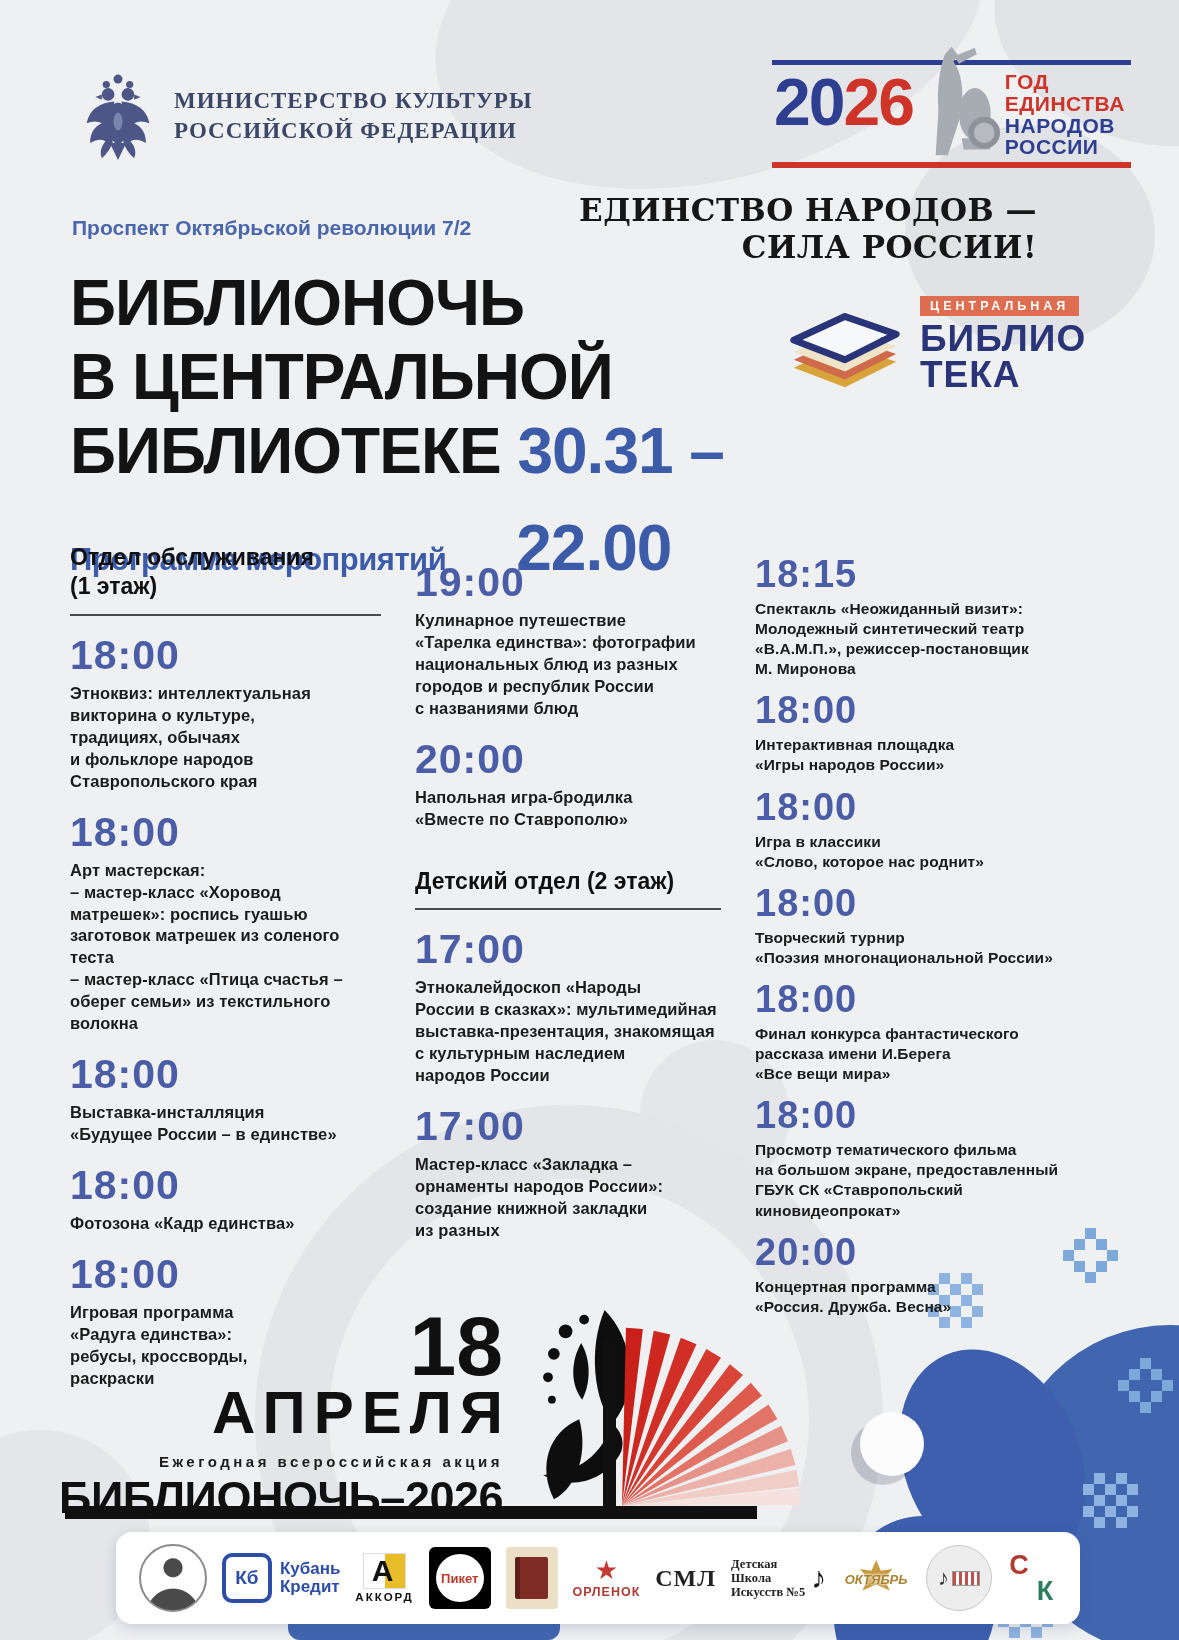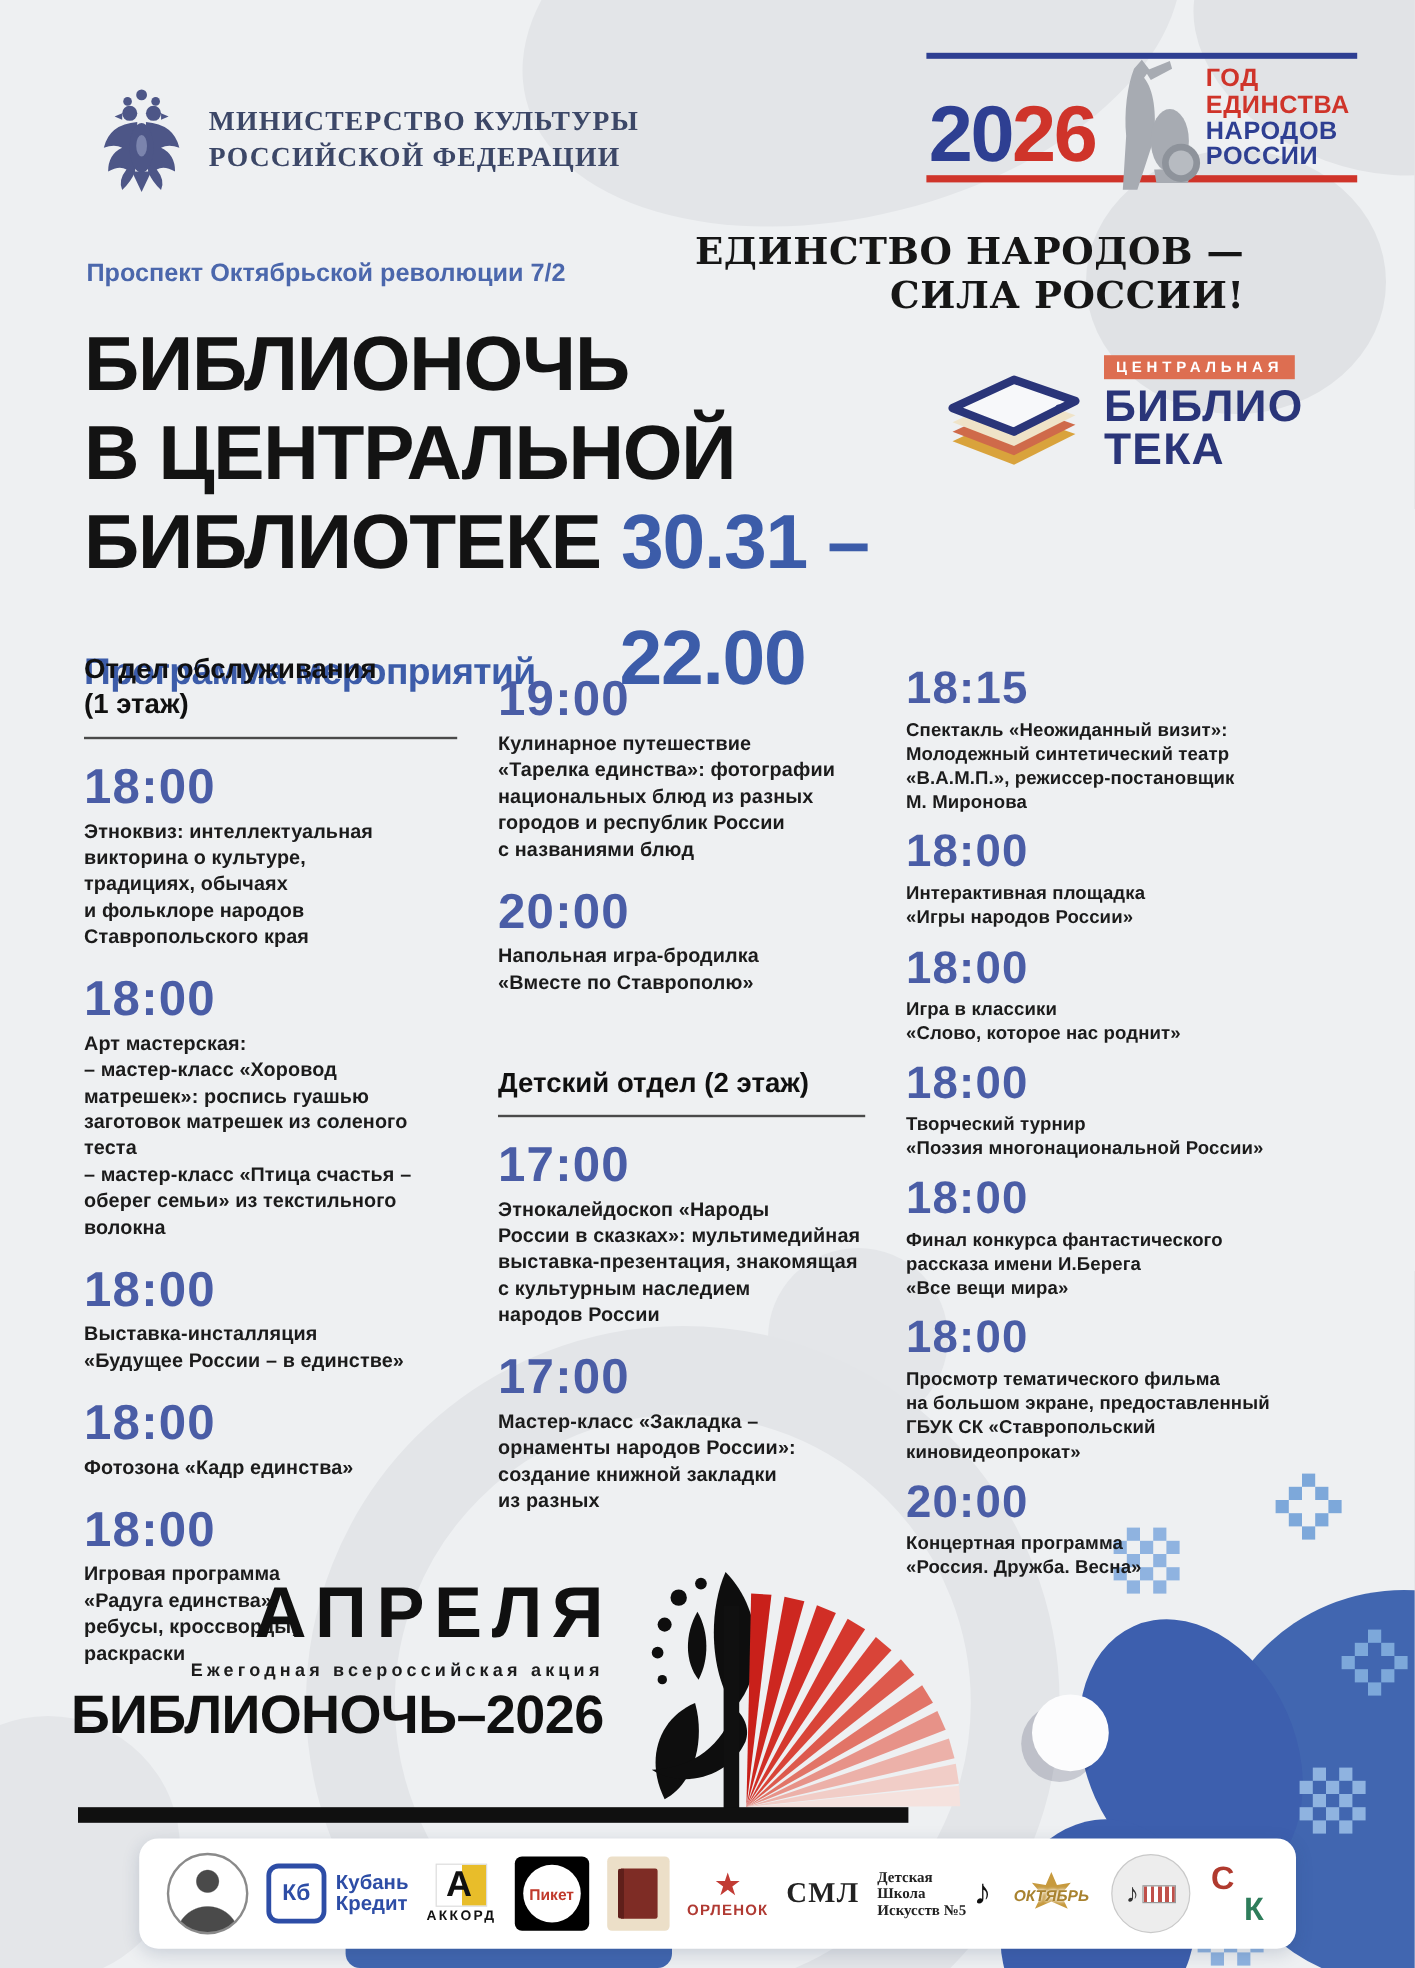--- a/index.html
+++ b/index.html
@@ -19,21 +19,21 @@
   .white-dot{left:860px;top:1412px;width:64px;height:64px;background:#fcfcfd;border-radius:50%;box-shadow:-9px 9px 0 rgba(20,30,60,.18);}
   .blue-under{left:288px;top:1596px;width:272px;height:44px;background:#4166b0;border-radius:12px;}
   .pxf{width:11px;height:11px;background:transparent;}
   .pxf-a{box-shadow:0 0 #8fb3e0,11px 0 #8fb3e0,-11px 0 #8fb3e0,0 11px #8fb3e0,0 -11px #8fb3e0,22px 11px #8fb3e0,-22px 11px #8fb3e0,22px -11px #8fb3e0,-22px -11px #8fb3e0,11px 22px #8fb3e0,-11px 22px #8fb3e0,11px -22px #8fb3e0,-11px -22px #8fb3e0;}
   .pxf-b{box-shadow:0 0 #7da8da,11px 11px #7da8da,-11px 11px #7da8da,11px -11px #7da8da,-11px -11px #7da8da,22px 0 #7da8da,-22px 0 #7da8da,0 22px #7da8da,0 -22px #7da8da;}
   .pxf1{left:950px;top:1295px;}.pxf2{left:1085px;top:1250px;}.pxf3{left:935px;top:1555px;}
   .pxf4{left:1105px;top:1495px;}.pxf5{left:1020px;top:1605px;}.pxf6{left:1140px;top:1380px;}
   
   .ministry{position:absolute;left:82px;top:70px;display:flex;align-items:center;gap:20px;z-index:2;}
   .ministry-text{font-family:"Liberation Serif",serif;font-size:23px;font-weight:bold;color:#3c4767;letter-spacing:1px;line-height:1.3;}
-  .year-logo{position:absolute;left:772px;top:44px;display:flex;align-items:flex-end;z-index:2;
+  .year-logo{position:absolute;left:772px;top:60px;display:flex;align-items:flex-start;z-index:2;
              border-top:5px solid #2e3f92;border-bottom:6px solid #cf342a;padding:6px 6px 4px 2px;}
   .y2026{font-size:66px;font-weight:800;line-height:.95;letter-spacing:-2px;}
   .y20{color:#2e3f92;}.y26{color:#cf342a;}
   .statue{width:84px;height:120px;margin:-30px 4px -22px 4px;position:relative;z-index:1;}
   .year-caption{font-size:21px;font-weight:800;line-height:1.04;letter-spacing:.5px;}
   .cap-r{color:#cf342a;}.cap-b{color:#2e3f92;}
   
   .address{position:absolute;left:72px;top:216px;font-size:21px;font-weight:700;color:#4b67ac;z-index:2;}
   .slogan{position:absolute;right:142px;top:192px;text-align:right;font-family:"DejaVu Serif",serif;
           font-weight:700;font-size:31px;line-height:1.2;color:#161616;z-index:2;letter-spacing:.5px;}
@@ -48,21 +48,21 @@
   .lib-logo{position:absolute;left:780px;top:296px;display:flex;align-items:flex-start;gap:12px;z-index:2;}
   .lib-books{width:128px;height:100px;}
   .lib-top{display:inline-block;background:#dd6e51;color:#fff;font-size:12.5px;font-weight:700;letter-spacing:4px;padding:3px 10px;margin-bottom:5px;}
   .lib-name{font-size:37px;font-weight:800;color:#2a3579;line-height:.98;letter-spacing:1px;}
   
   #program-cols{position:absolute;left:70px;top:543px;width:1075px;display:grid;
                 grid-template-columns:345px 340px 390px;z-index:2;}
   .pcol{padding-right:14px;}
   .section-h{font-size:23px;font-weight:800;color:#101010;line-height:1.28;padding-bottom:12px;
              border-bottom:2px solid #4a4a4a;margin-bottom:8px;white-space:pre-line;width:94%;}
-  .pcol .section-h:not(:first-child){margin-top:57px;}
+  .pcol .section-h:not(:first-child){margin-top:36px;}
   .time-big{font-size:41px;font-weight:800;color:#4a5da6;line-height:1.05;margin:18px 0 6px;letter-spacing:1px;}
   .event-desc{font-size:16.5px;font-weight:700;color:#1b1b1b;line-height:1.33;white-space:pre-line;letter-spacing:.1px;}
   .pcol3 .time-big{font-size:38px;margin:12px 0 4px;}
   .pcol3 .event-desc{font-size:15.5px;line-height:1.3;}
   
   .brand{position:absolute;left:65px;top:1292px;width:702px;height:225px;z-index:2;}
   .brand-text{position:absolute;right:264px;top:20px;text-align:right;color:#101010;}
   .brand-day{font-size:84px;font-weight:900;line-height:.82;}
   .brand-month{font-size:60px;font-weight:900;line-height:1.05;letter-spacing:8px;margin-right:-8px;}
   .brand-sub{font-size:15px;font-weight:700;letter-spacing:3.5px;margin-top:9px;white-space:nowrap;color:#1c1c1c;}
@@ -318,20 +318,21 @@
         <div class="event">
     <div class="time-big">20:00</div>
     <div class="event-desc">Концертная программа
 «Россия. Дружба. Весна»</div>
   </div>
       </div>
     </div>
 
   <div class="brand">
     <div class="brand-text">
+      <div class="brand-day">18</div>
       <div class="brand-month">АПРЕЛЯ</div>
       <div class="brand-sub">Ежегодная всероссийская акция</div>
       <div class="brand-name">БИБЛИОНОЧЬ–2026</div>
     </div>
     <svg class="brand-ornament" viewBox="0 0 160 210" fill="#0e0e0e">
       <path d="M96,4 C126,34 132,88 104,120 C85,97 79,43 96,4 Z"></path>
       <path d="M70,116 C39,129 27,164 44,198 C69,185 79,148 70,116 Z"></path>
       <path d="M104,120 C93,152 70,171 33,173 C60,190 99,179 113,149 C117,137 112,128 104,120 Z"></path>
       <path d="M72,38 C61,57 61,81 73,96 C82,79 82,55 72,38 Z"></path>
       <circle cx="56" cy="26" r="7"></circle>

